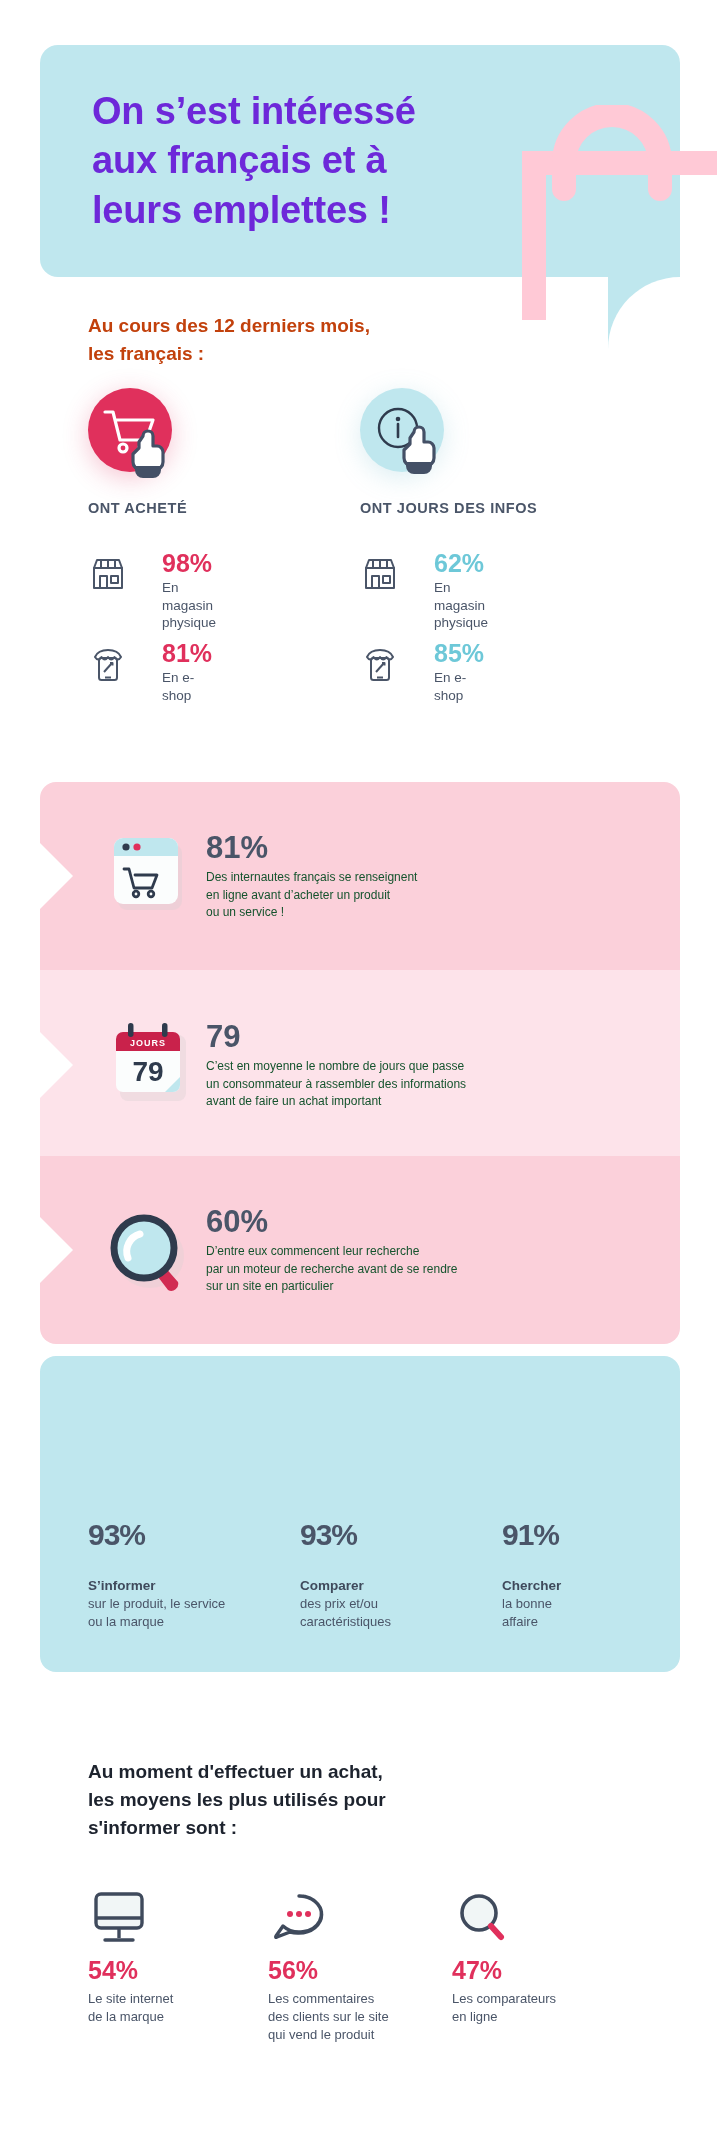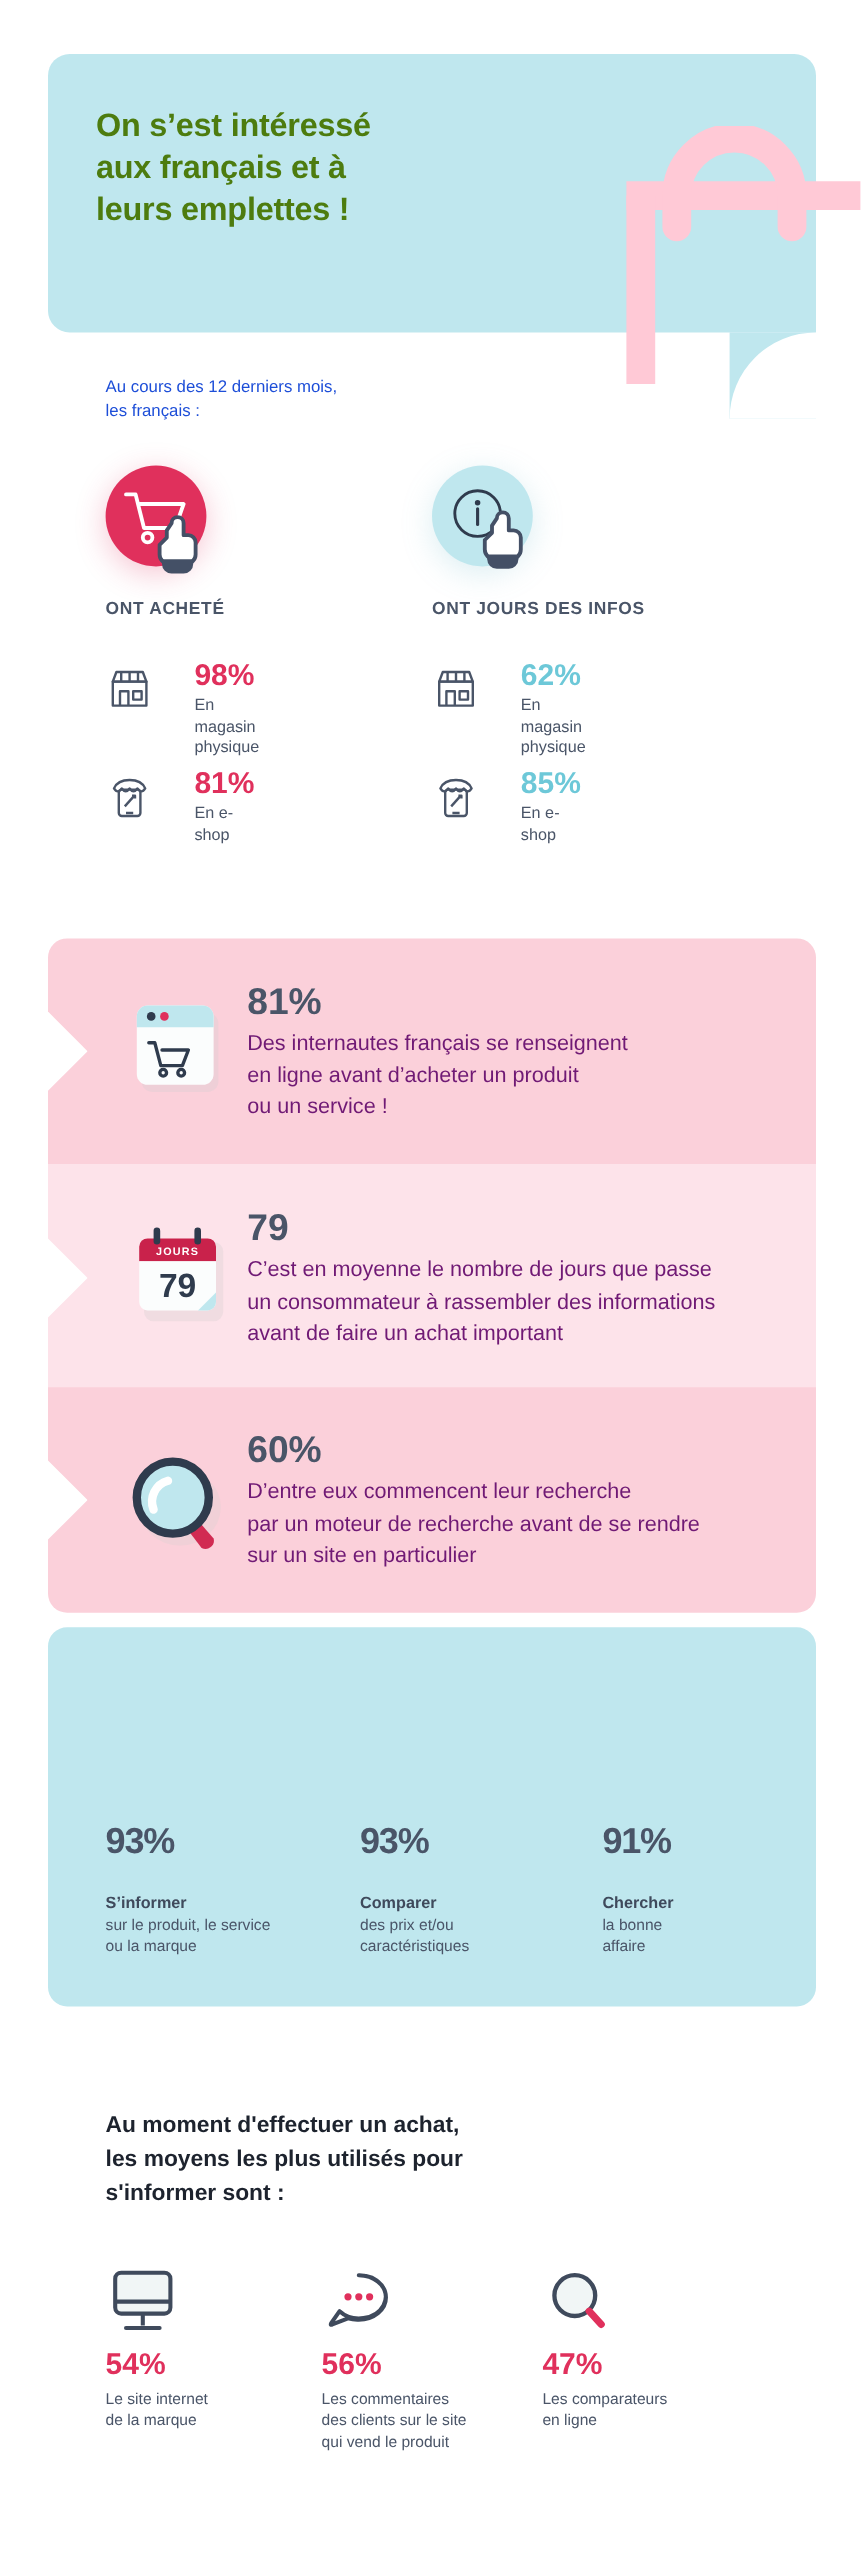--- a/index.html
+++ b/index.html
@@ -23,32 +23,32 @@
     width: 72px; height: 72px;
     background: #bfe7ee;
   }
   .header-corner::after {
     content: ""; position: absolute; left: 0; top: 0;
     width: 72px; height: 72px;
     background: #ffffff;
     border-top-left-radius: 72px;
   }
   .header-title {
-    position: absolute; left: 40px; top: 42px;
-    font-size: 27px; font-weight: bold; line-height: 1.30;
-    color: #4d7c0f; letter-spacing: -0.2px; white-space: pre-line;
+    position: absolute; left: 52px; top: 42px;
+    font-size: 38px; font-weight: bold; line-height: 1.30;
+    color: #6d28d9; letter-spacing: -0.2px; white-space: pre-line;
     z-index: 4;
   }
   .bag-icon { position: absolute; left: 452px; top: 60px; z-index: 2; }
 
   
   .sec2-title {
     position: absolute; left: 88px; top: 312px;
-    font-size: 14px; font-weight: normal; line-height: 1.45;
-    color: #1d4ed8; white-space: pre-line;
+    font-size: 19px; font-weight: bold; line-height: 1.45;
+    color: #c2410c; white-space: pre-line;
   }
   .col { position: absolute; top: 388px; }
   .col-a { left: 88px; }
   .col-b { left: 360px; }
   .big-circle {
     position: absolute; left: 0; top: 0;
     width: 84px; height: 84px; border-radius: 50%;
   }
   .big-circle.red  { background: #e0305c; box-shadow: 0 6px 26px rgba(224,48,92,.28); }
   .big-circle.blue { background: #bfe7ee; box-shadow: 0 6px 26px rgba(120,190,205,.26); }
@@ -69,21 +69,21 @@
 
   
   .band { position: absolute; left: 40px; width: 640px; overflow: hidden; }
   .band-notch {
     position: absolute; left: -1px; top: 50%; transform: translateY(-50%);
     width: 34px; height: 68px;
   }
   .band-icon { position: absolute; left: 62px; top: 50%; transform: translateY(-50%); }
   .band-body { position: absolute; left: 166px; top: 50%; transform: translateY(-50%); }
   .band-num { font-size: 31px; font-weight: bold; color: #4a5568; line-height: 1.08; }
-  .band-desc { font-size: 18px; color: #701a75; line-height: 1.45; margin-top: 5px; white-space: pre-line; }
+  .band-desc { font-size: 12px; color: #14532d; line-height: 1.45; margin-top: 5px; white-space: pre-line; }
 
   
   .blue-sec {
     position: absolute; left: 40px; top: 1356px; width: 640px; height: 316px;
     background: #bfe7ee; border-radius: 16px;
   }
   .blue-title {
     position: absolute; left: 48px; top: 36px;
     font-size: 19px; font-weight: bold; line-height: 1.48;
     color: #3f4a5c; white-space: pre-line;

